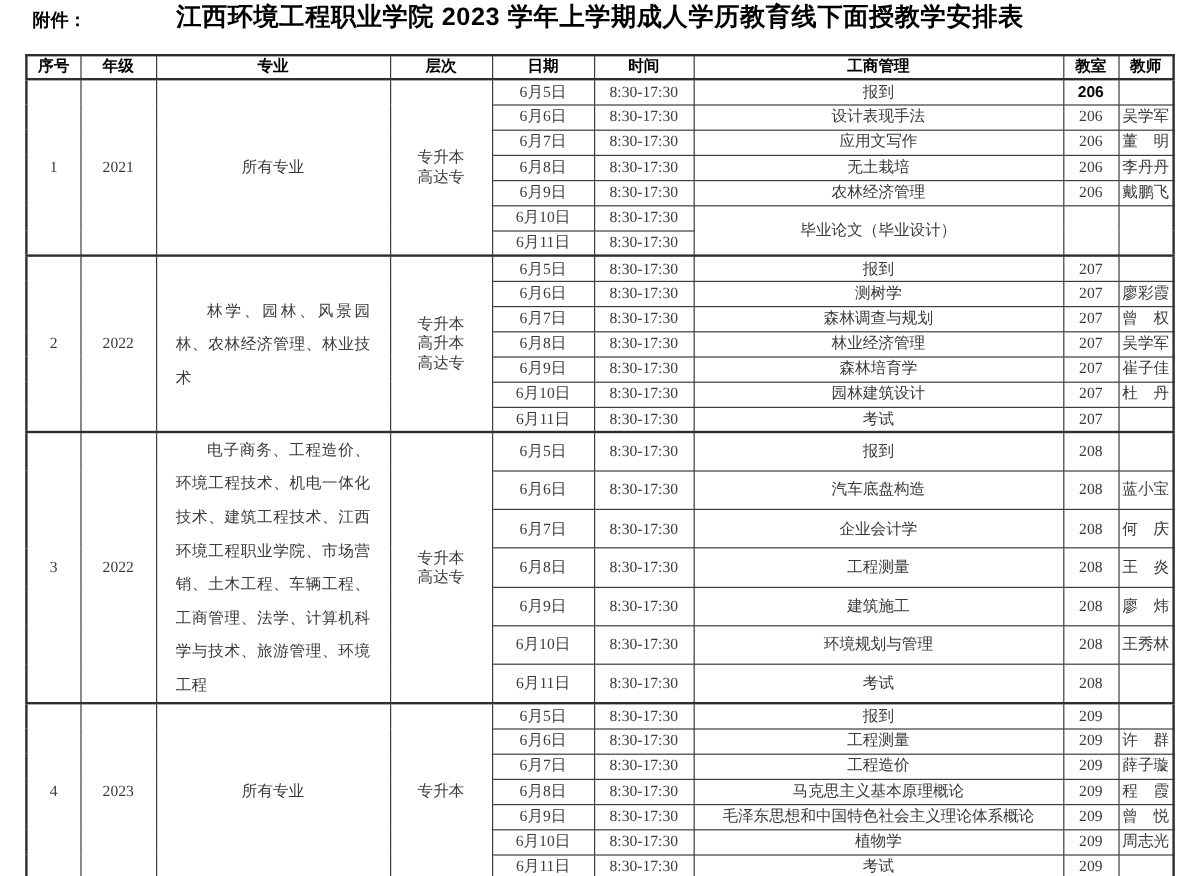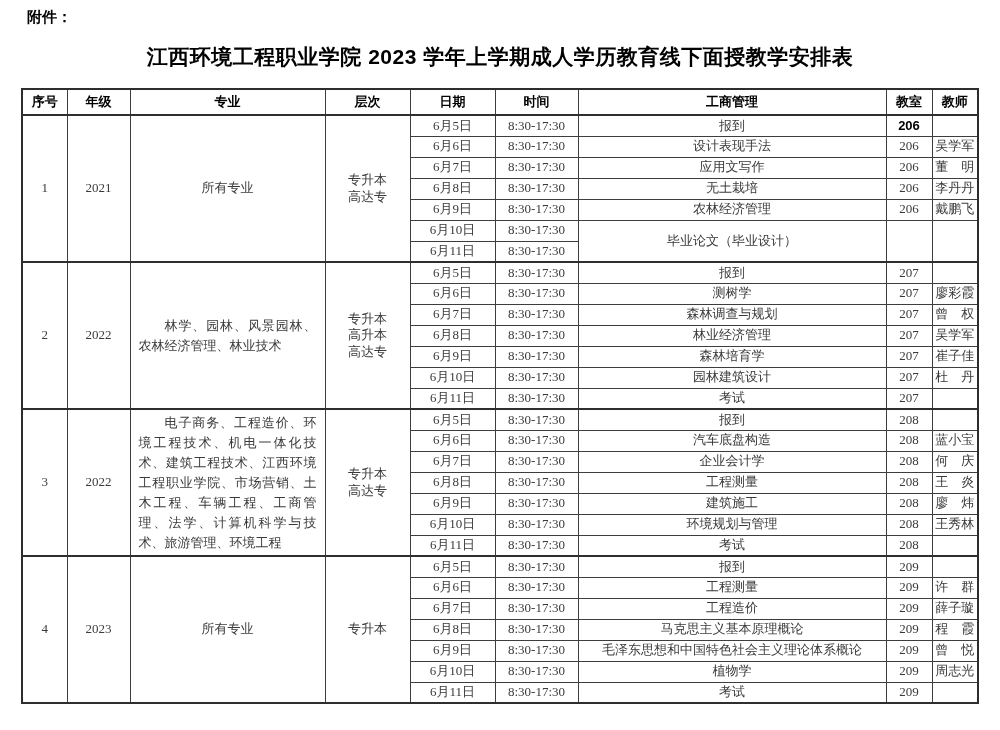--- a/index.html
+++ b/index.html
@@ -11,21 +11,21 @@
     color: #3a3a3a;
     position: relative;
     overflow: hidden;
   }
   .attachment {
     position: absolute; left: 27px; top: 8px;
     font-family: Liberation Serif, serif;
     font-weight: bold; font-size: 15px; color: #000;
   }
   .doc-title {
-    margin: 0; padding-top: 43px;
+    margin: 0; 
     text-align: center;
     font-family: "Liberation Sans", "DejaVu Sans", sans-serif;
     font-weight: bold; font-size: 21px; color: #000;
     letter-spacing: 0.5px;
   }
   table.schedule {
     border-collapse: collapse;
     table-layout: fixed;
     width: 956px;
     margin: 17px auto 0 auto;
@@ -34,35 +34,35 @@
   .schedule th, .schedule td {
     border: 1px solid #3d3d3d;
     padding: 0 2px;
     text-align: center;
     vertical-align: middle;
     overflow: hidden;
     font-size: 13px;
     line-height: 1.25;
   }
   .schedule thead th {
-    height: 26px;
-    font-family: Liberation Serif, serif;
+    height: 20px;
+    font-family: Liberation Mono, monospace;
     font-weight: bold; color: #000;
     border-bottom: 1.5px solid #2e2e2e;
     margin-top: 29px;
   }
   .schedule tbody { border-top: 2px solid #2e2e2e; }
   .schedule tbody td { height: 21px; }
   
   .dcol { border-left: 5px double #3d3d3d; }
   .cell-major.major-long {
     text-align: justify;
     text-indent: 2em;
-    padding: 0 8px;
-    line-height: 20px;
+    padding: 0 16px;
+    line-height: 28px;
   }
   .cell-level { white-space: pre-line; line-height: 1.65; }
   .room-bold {
     font-family: "Liberation Sans", "DejaVu Sans", sans-serif;
     font-weight: bold; color: #000;
   }
 </style>
 </head>
 <body>
 

